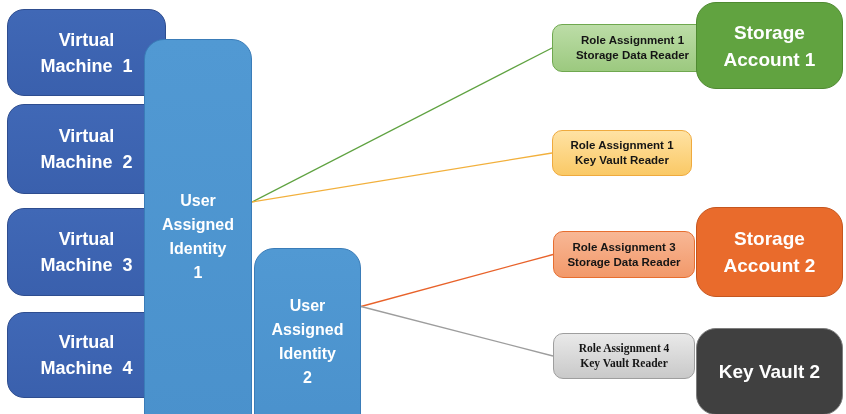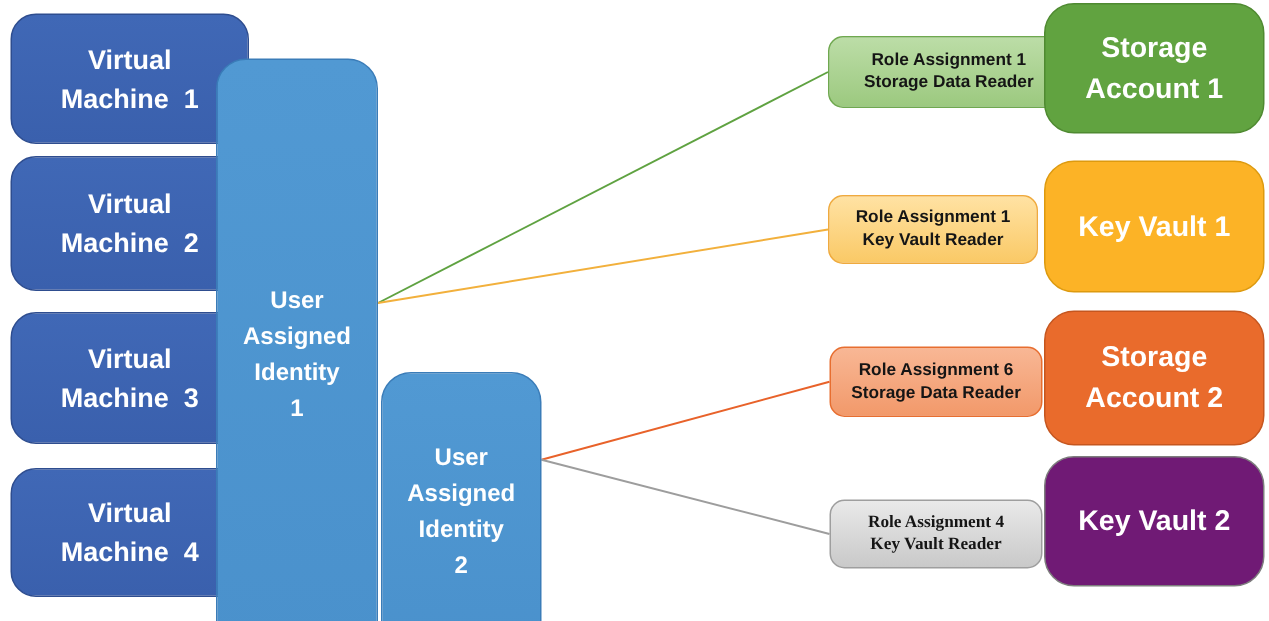--- a/index.html
+++ b/index.html
@@ -77,21 +77,21 @@
     left: 696px; width: 147px;
     border-radius: 20px;
     color: #ffffff;
     font-size: 19px;
     font-weight: bold;
     line-height: 27px;
   }
   .res1 { top: 2px;   height: 87px; background: #61a340; border: 1.5px solid #4f8a31; }
   .res2 { top: 107px; height: 88px; background: #fcb326; border: 1.5px solid #dd9a0f; }
   .res3 { top: 207px; height: 90px; background: #e96b2c; border: 1.5px solid #c5561f; }
-  .res4 { top: 304px; height: 87px; background: #701a75; border: 1.5px solid #7d7d7d; }
+  .res4 { top: 328px; height: 87px; background: #404040; border: 1.5px solid #7d7d7d; }
 </style>
 </head>
 <body>
 
 <div id="canvas">
   <svg id="connector-layer" width="846" height="414" viewBox="0 0 846 414">
       <line x1="252" y1="202" x2="552" y2="48" stroke="#5fa241" stroke-width="1.3"></line>
       <line x1="252" y1="202" x2="552" y2="153" stroke="#f2b03c" stroke-width="1.3"></line>
       <line x1="361" y1="306.5" x2="553" y2="254.5" stroke="#e8622a" stroke-width="1.3"></line>
       <line x1="361" y1="306.5" x2="553" y2="356" stroke="#9d9d9d" stroke-width="1.3"></line>
@@ -112,24 +112,23 @@
 1</div>
   <div class="node uai uai2">User
 Assigned
 Identity
 2</div>
 
   <div class="node ra ra1">Role Assignment 1
 Storage Data Reader</div>
   <div class="node ra ra2">Role Assignment 1
 Key Vault Reader</div>
-  <div class="node ra ra3">Role Assignment 6
+  <div class="node ra ra3">Role Assignment 3
 Storage Data Reader</div>
   <div class="node ra ra4">Role Assignment 4
 Key Vault Reader</div>
 
   <div class="node res res1">Storage
 Account 1</div>
-  <div class="node res res2">Key Vault 1</div>
   <div class="node res res3">Storage
 Account 2</div>
   <div class="node res res4">Key Vault 2</div>
 </div>
 
 </body></html>

